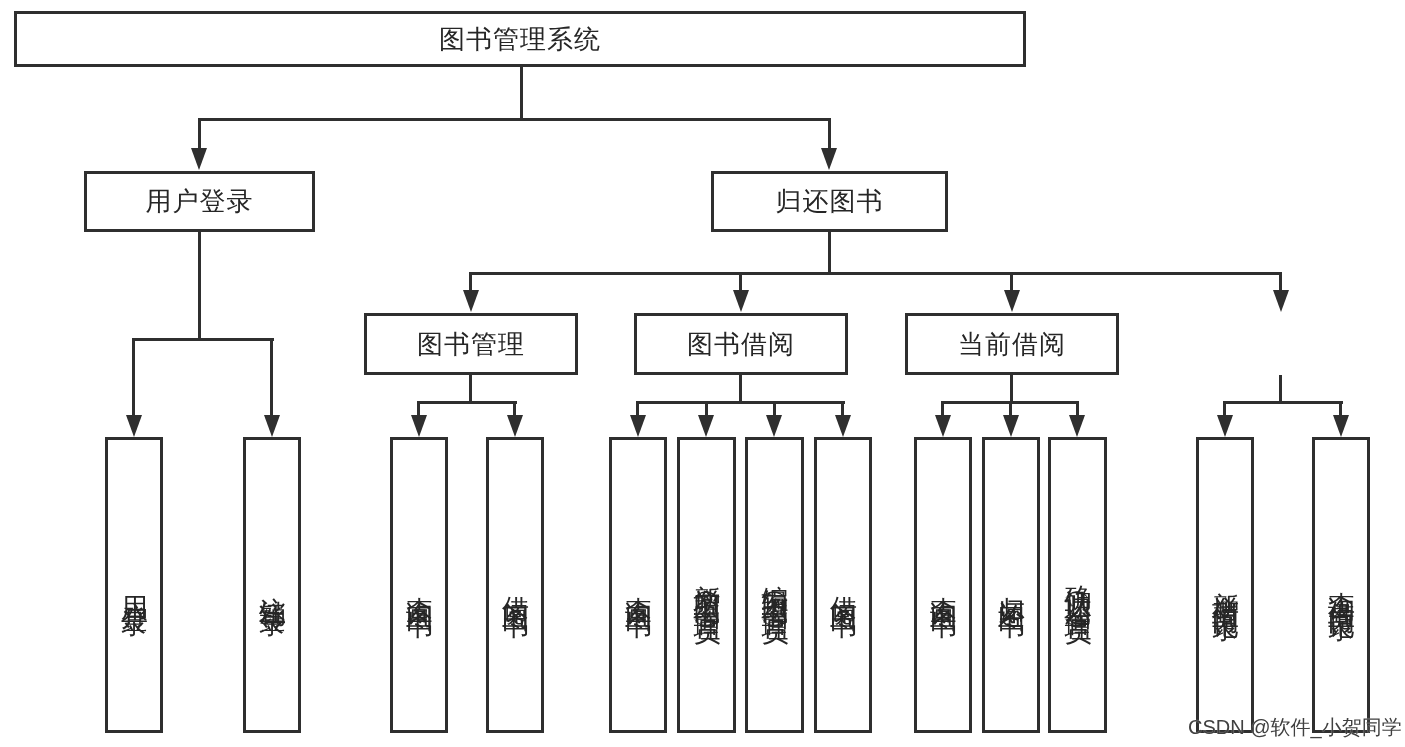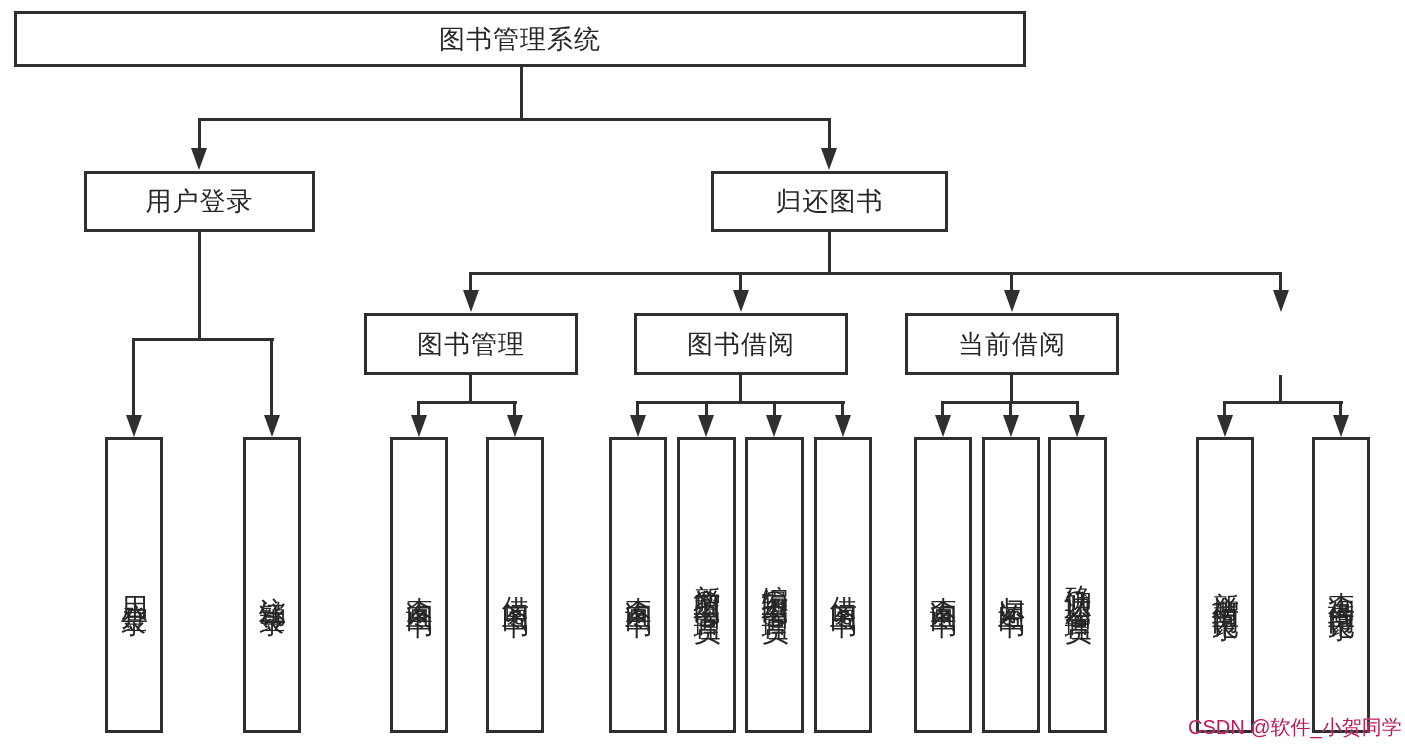--- a/index.html
+++ b/index.html
@@ -18,21 +18,21 @@
     font-size:27px; letter-spacing:5px; line-height:1; color:#262626;
   }
   .line { position:absolute; background:#2f2f2f; }
   .arrow {
     position:absolute; width:0; height:0;
     border-left:8px solid transparent; border-right:8px solid transparent;
     border-top:22px solid #2f2f2f;
   }
   .watermark {
     position:absolute; left:1188px; top:714px; z-index:10;
-    font-size:20px; color:#be185d; white-space:nowrap;
+    font-size:20px; color:#404040; white-space:nowrap;
     text-shadow:0 0 1px rgba(255,255,255,0.7);
   }
 </style>
 </head>
 <body>
 
 <div class="stage">
 
   <div class="box hlabel" style="left:14px; top:11px; width:1012px; height:56px;">图书管理系统</div>
 

